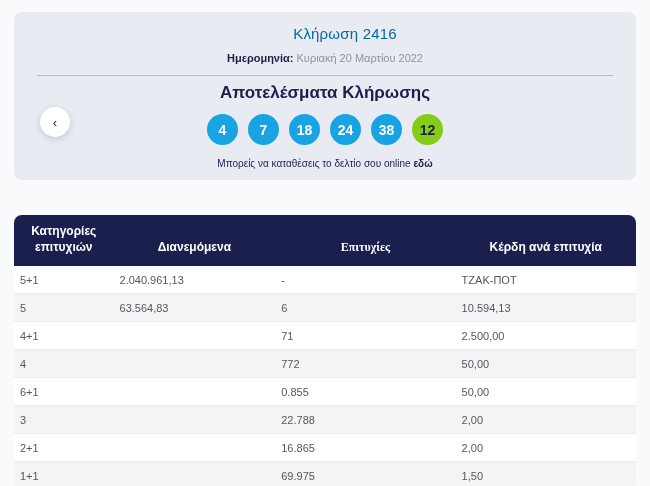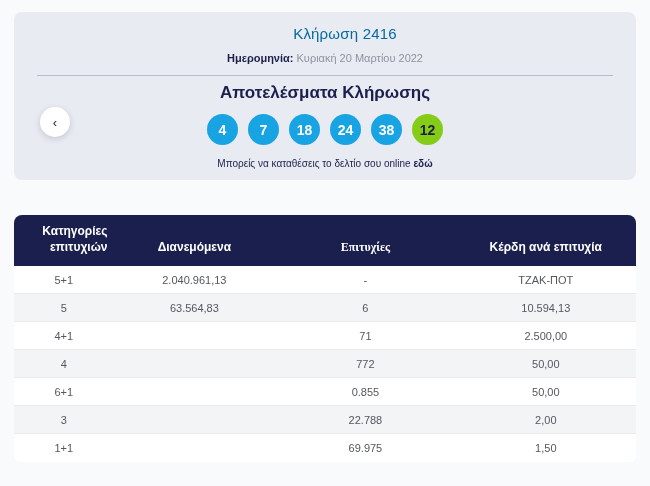--- a/index.html
+++ b/index.html
@@ -99,29 +99,28 @@
   thead th {
     background: #1a1f4e;
     color: #ffffff;
     font-weight: bold;
     font-size: 12px;
     vertical-align: bottom;
     padding: 8px 6px 11px 6px;
     text-align: center;
     line-height: 1.35;
   }
-  thead th:first-child { border-top-left-radius: 8px; width: 16%; text-align: right; }
+  thead th:first-child { border-top-left-radius: 8px; width: 16%; }
   thead th:nth-child(2) { width: 26%; }
   thead th:nth-child(3) { width: 29%; font-family: Liberation Serif, serif; }
   thead th:last-child  { border-top-right-radius: 8px; width: 29%; }
   thead th .hdr { display: inline-block; max-width: 80px; }
   thead th:nth-child(n+2) .hdr { max-width: none; }
   tbody td {
     height: 28px;
-    text-align: center;
     color: #55575f;
     border-bottom: 1px solid #e9eaee;
     padding: 0 6px;
   }
   tbody tr:nth-child(even) td { background: #f3f4f6; }
   tbody tr:nth-child(odd) td { background: #ffffff; }
   tbody tr:last-child td { border-bottom: none; }
   tbody tr:last-child td:first-child { border-bottom-left-radius: 6px; }
   tbody tr:last-child td:last-child { border-bottom-right-radius: 6px; }
 </style>
@@ -203,20 +202,26 @@
             <td>0.855</td>
             <td>50,00</td>
           </tr>
           <tr>
             <td>3</td>
             <td></td>
             <td>22.788</td>
             <td>2,00</td>
           </tr>
           <tr>
+            <td>2+1</td>
+            <td></td>
+            <td>16.865</td>
+            <td>2,00</td>
+          </tr>
+          <tr>
             <td>1+1</td>
             <td></td>
             <td>69.975</td>
             <td>1,50</td>
           </tr>
         </tbody>
     </table>
   </div>
 
 </div>

